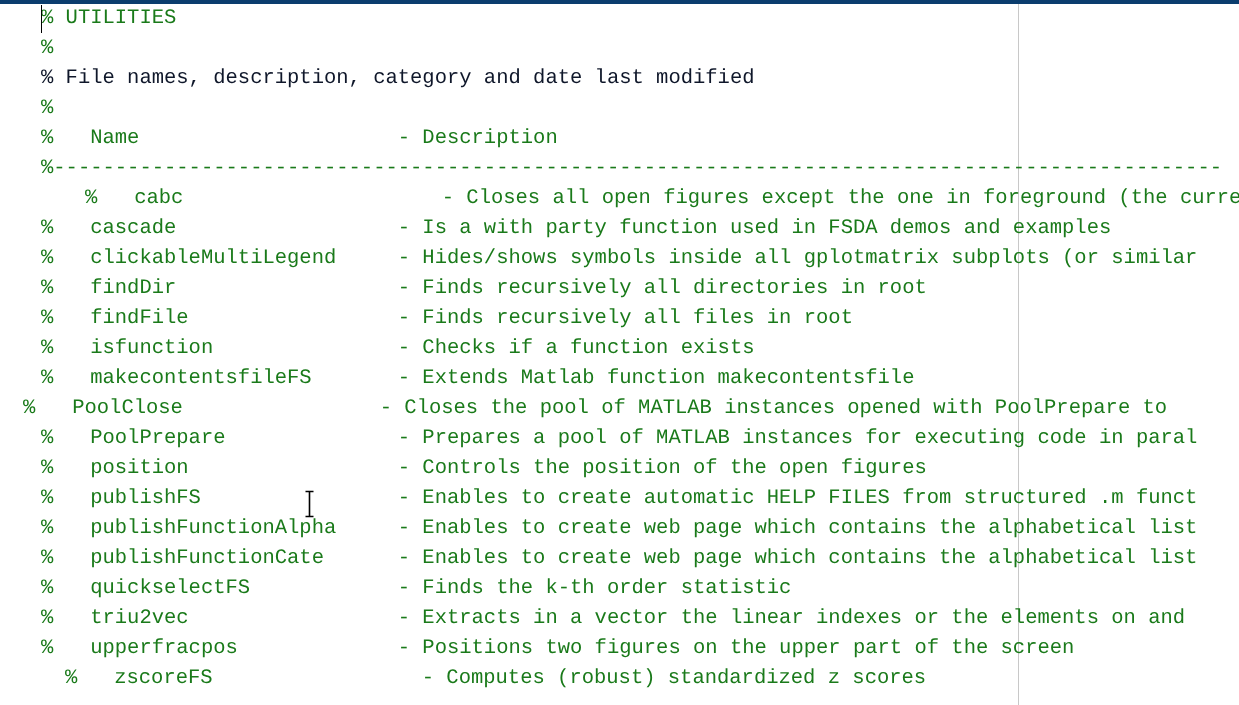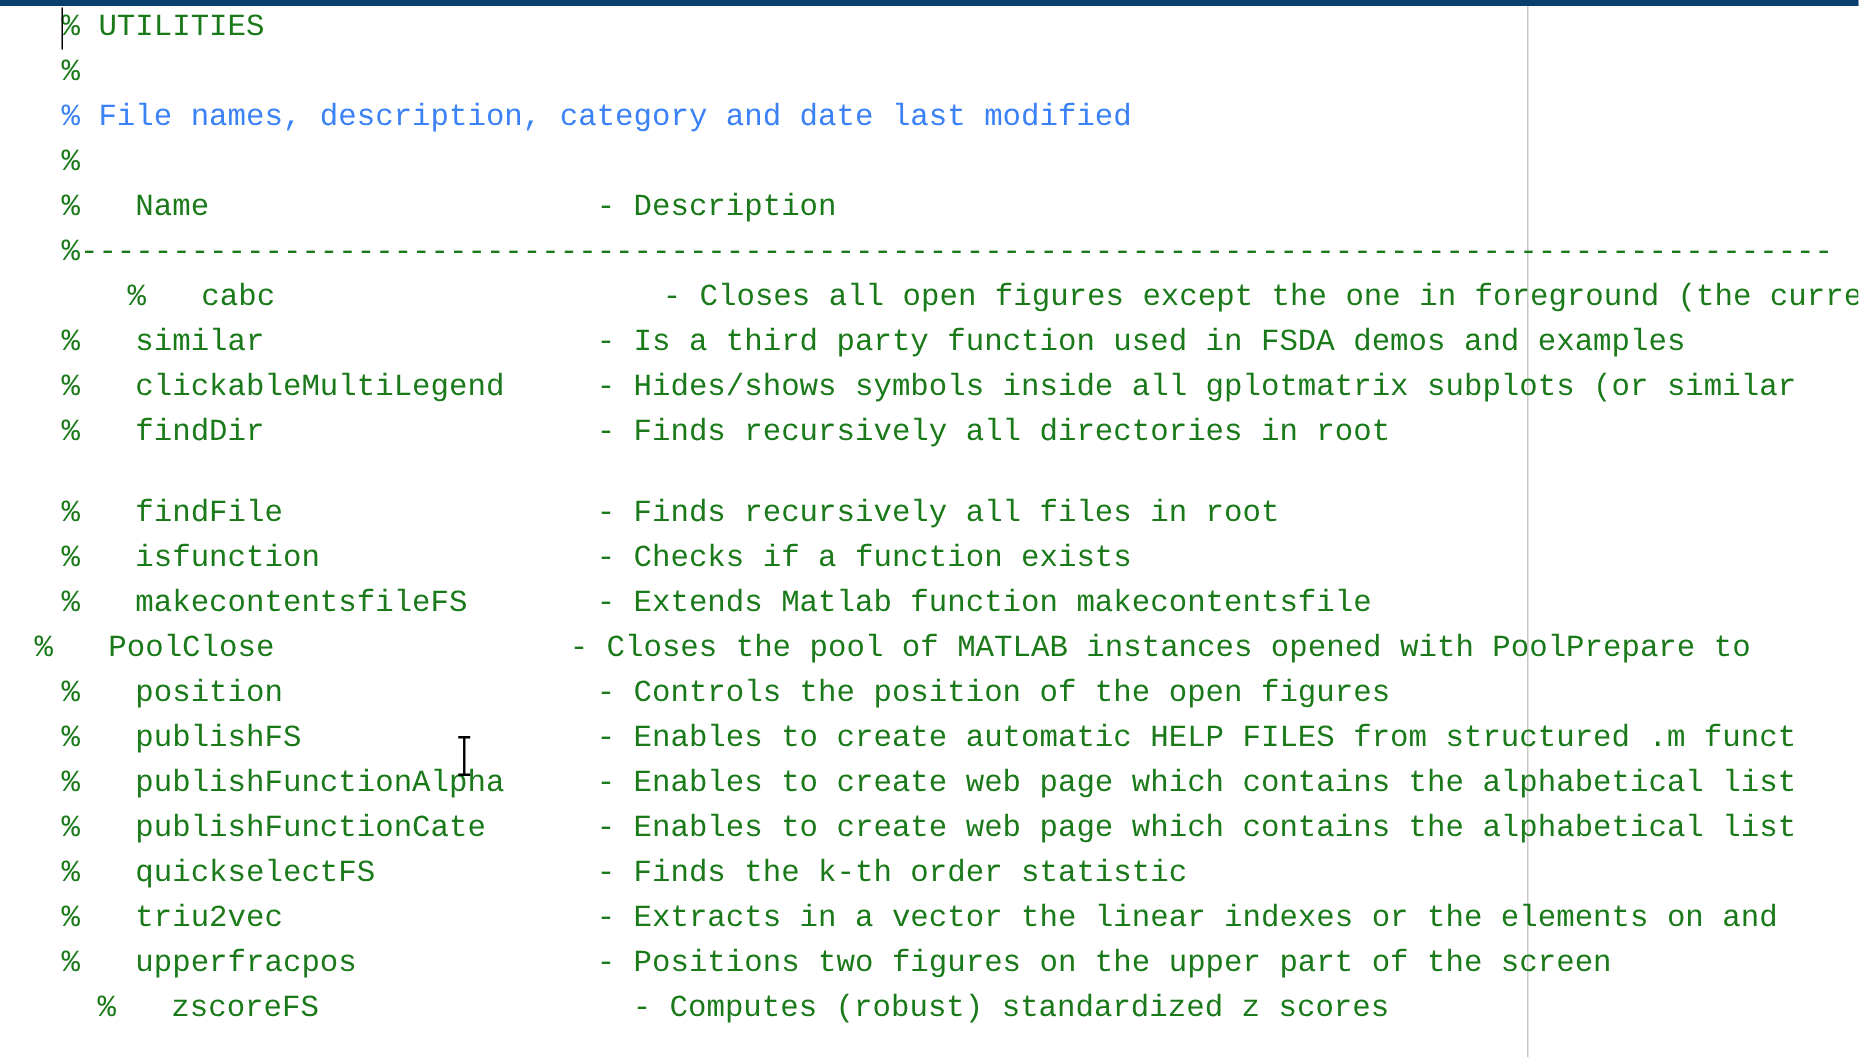--- a/index.html
+++ b/index.html
@@ -96,32 +96,33 @@
 
 <div id="top-bar" style="background: rgb(11, 61, 110);"></div>
 
 <div id="editor">
 
   <div id="column-ruler" style="left: 1018px; background: rgb(200, 200, 200);"></div>
 
   <div id="code-lines">
       <div class="code-line" style="color: rgb(26, 122, 26);">% UTILITIES</div>
       <div class="code-line" style="color: rgb(26, 122, 26);">%</div>
-      <div class="code-line" style="color: #3b82f6;">% File names, description, category and date last modified</div>
+      <div class="code-line" style="color: #0f172a;">% File names, description, category and date last modified</div>
       <div class="code-line" style="color: rgb(26, 122, 26);">%</div>
       <div class="code-line" style="color: rgb(26, 122, 26);">%   Name                     - Description</div>
       <div class="code-line" style="color: rgb(26, 122, 26);">%-----------------------------------------------------------------------------------------------</div>
       <div class="code-line" style="color: rgb(26, 122, 26); margin-left: 44px;">%   cabc                     - Closes all open figures except the one in foreground (the curre</div>
-      <div class="code-line" style="color: rgb(26, 122, 26);">%   similar                  - Is a third party function used in FSDA demos and examples</div>
+      <div class="code-line" style="color: rgb(26, 122, 26);">%   cascade                  - Is a with party function used in FSDA demos and examples</div>
       <div class="code-line" style="color: rgb(26, 122, 26);">%   clickableMultiLegend     - Hides/shows symbols inside all gplotmatrix subplots (or similar</div>
       <div class="code-line" style="color: rgb(26, 122, 26);">%   findDir                  - Finds recursively all directories in root</div>
-      <div class="code-line" style="color: rgb(26, 122, 26); margin-top: 24px;">%   findFile                 - Finds recursively all files in root</div>
+      <div class="code-line" style="color: rgb(26, 122, 26);">%   findFile                 - Finds recursively all files in root</div>
       <div class="code-line" style="color: rgb(26, 122, 26);">%   isfunction               - Checks if a function exists</div>
       <div class="code-line" style="color: rgb(26, 122, 26);">%   makecontentsfileFS       - Extends Matlab function makecontentsfile</div>
       <div class="code-line" style="color: rgb(26, 122, 26); padding-left: 23px;">%   PoolClose                - Closes the pool of MATLAB instances opened with PoolPrepare to</div>
+      <div class="code-line" style="color: rgb(26, 122, 26);">%   PoolPrepare              - Prepares a pool of MATLAB instances for executing code in paral</div>
       <div class="code-line" style="color: rgb(26, 122, 26);">%   position                 - Controls the position of the open figures</div>
       <div class="code-line" style="color: rgb(26, 122, 26);">%   publishFS                - Enables to create automatic HELP FILES from structured .m funct</div>
       <div class="code-line" style="color: rgb(26, 122, 26);">%   publishFunctionAlpha     - Enables to create web page which contains the alphabetical list</div>
       <div class="code-line" style="color: rgb(26, 122, 26);">%   publishFunctionCate      - Enables to create web page which contains the alphabetical list</div>
       <div class="code-line" style="color: rgb(26, 122, 26);">%   quickselectFS            - Finds the k-th order statistic</div>
       <div class="code-line" style="color: rgb(26, 122, 26);">%   triu2vec                 - Extracts in a vector the linear indexes or the elements on and</div>
       <div class="code-line" style="color: rgb(26, 122, 26);">%   upperfracpos             - Positions two figures on the upper part of the screen</div>
       <div class="code-line" style="color: rgb(26, 122, 26); margin-left: 24px;">%   zscoreFS                 - Computes (robust) standardized z scores</div>
     </div>
 

